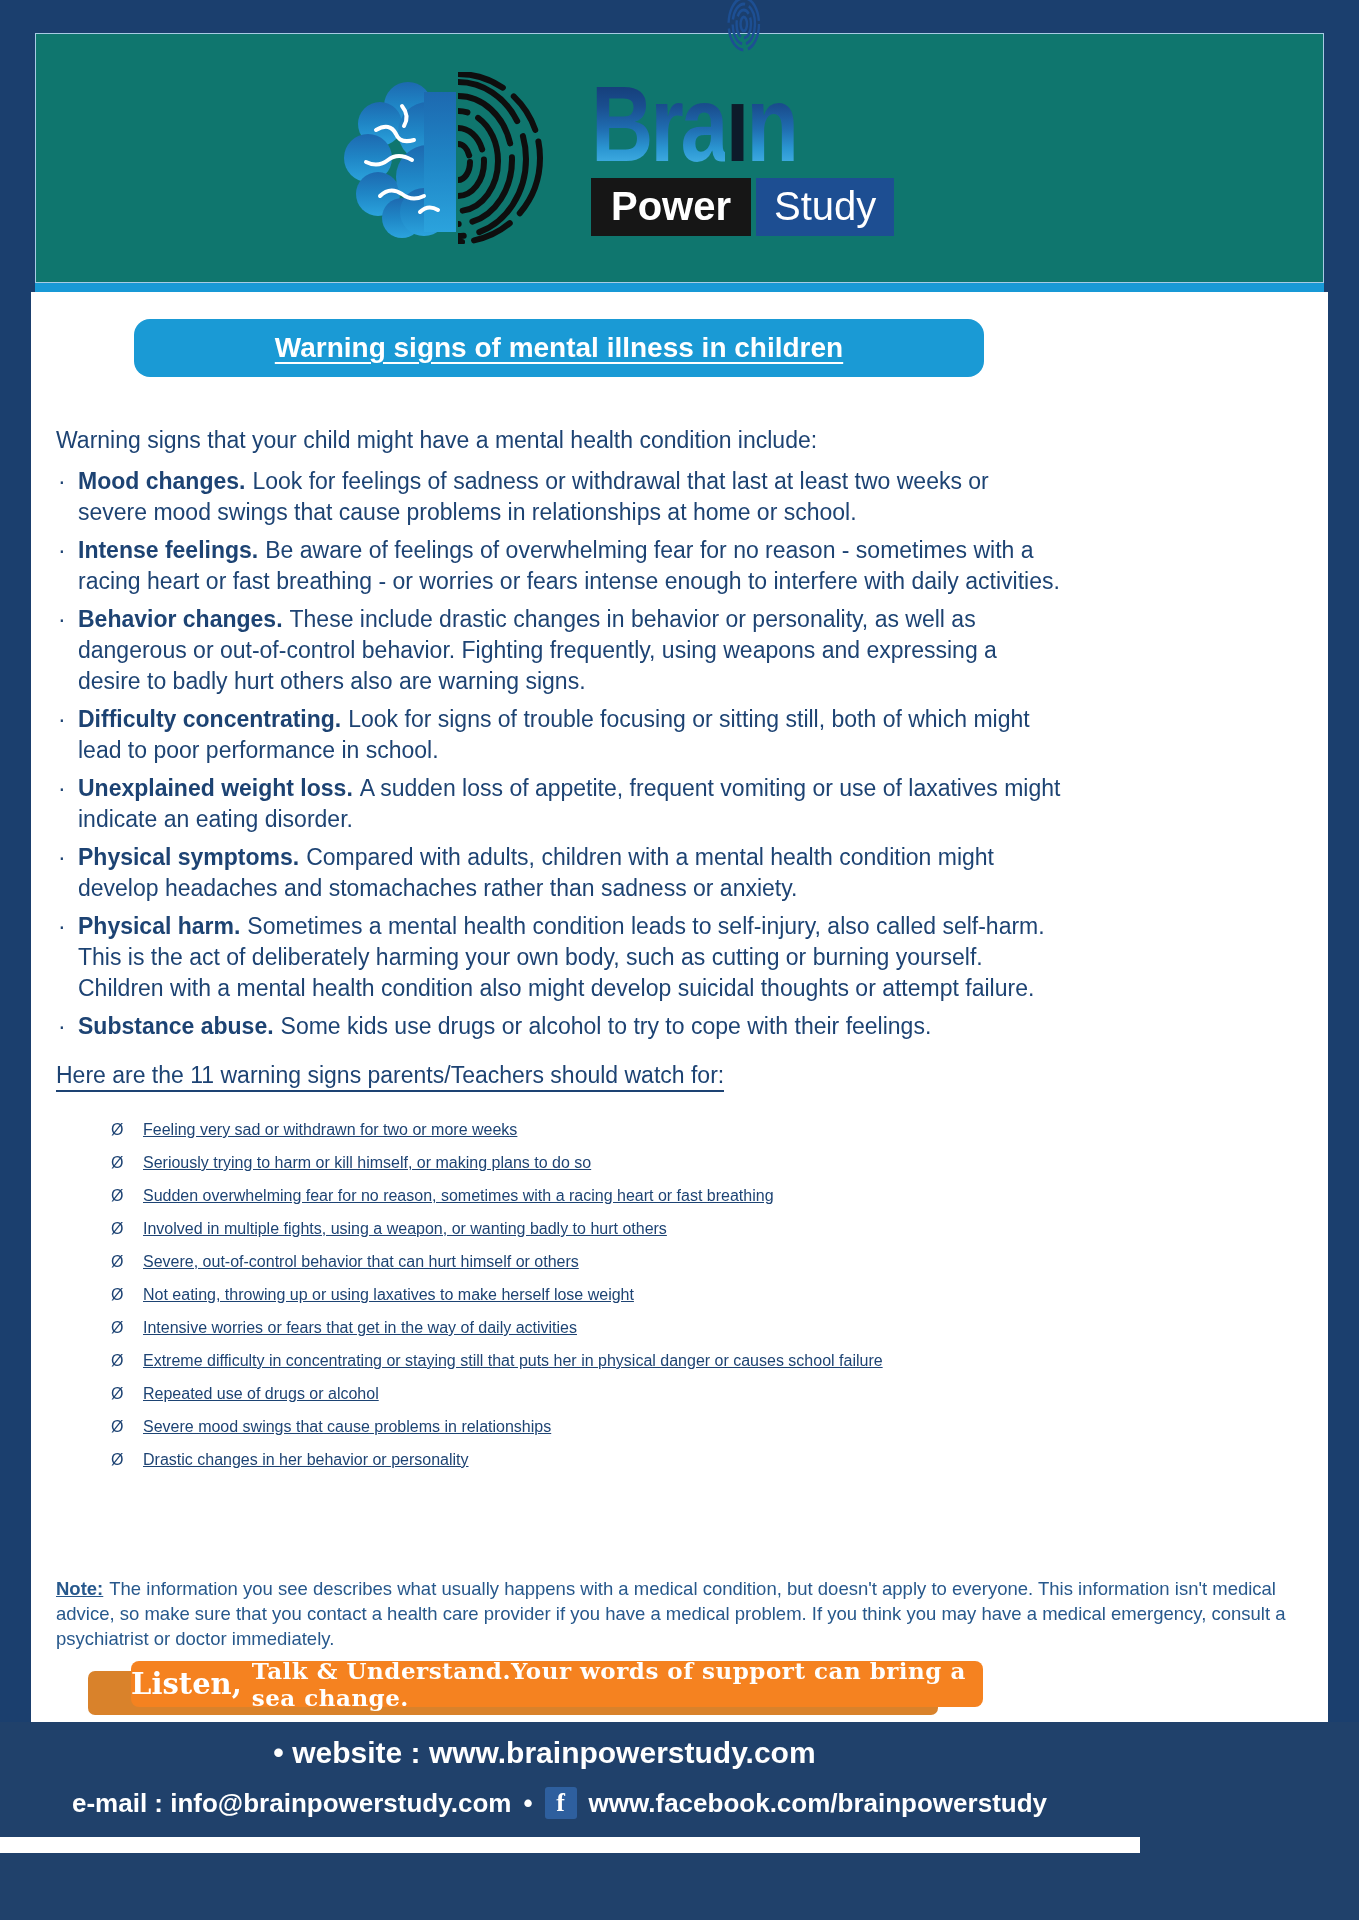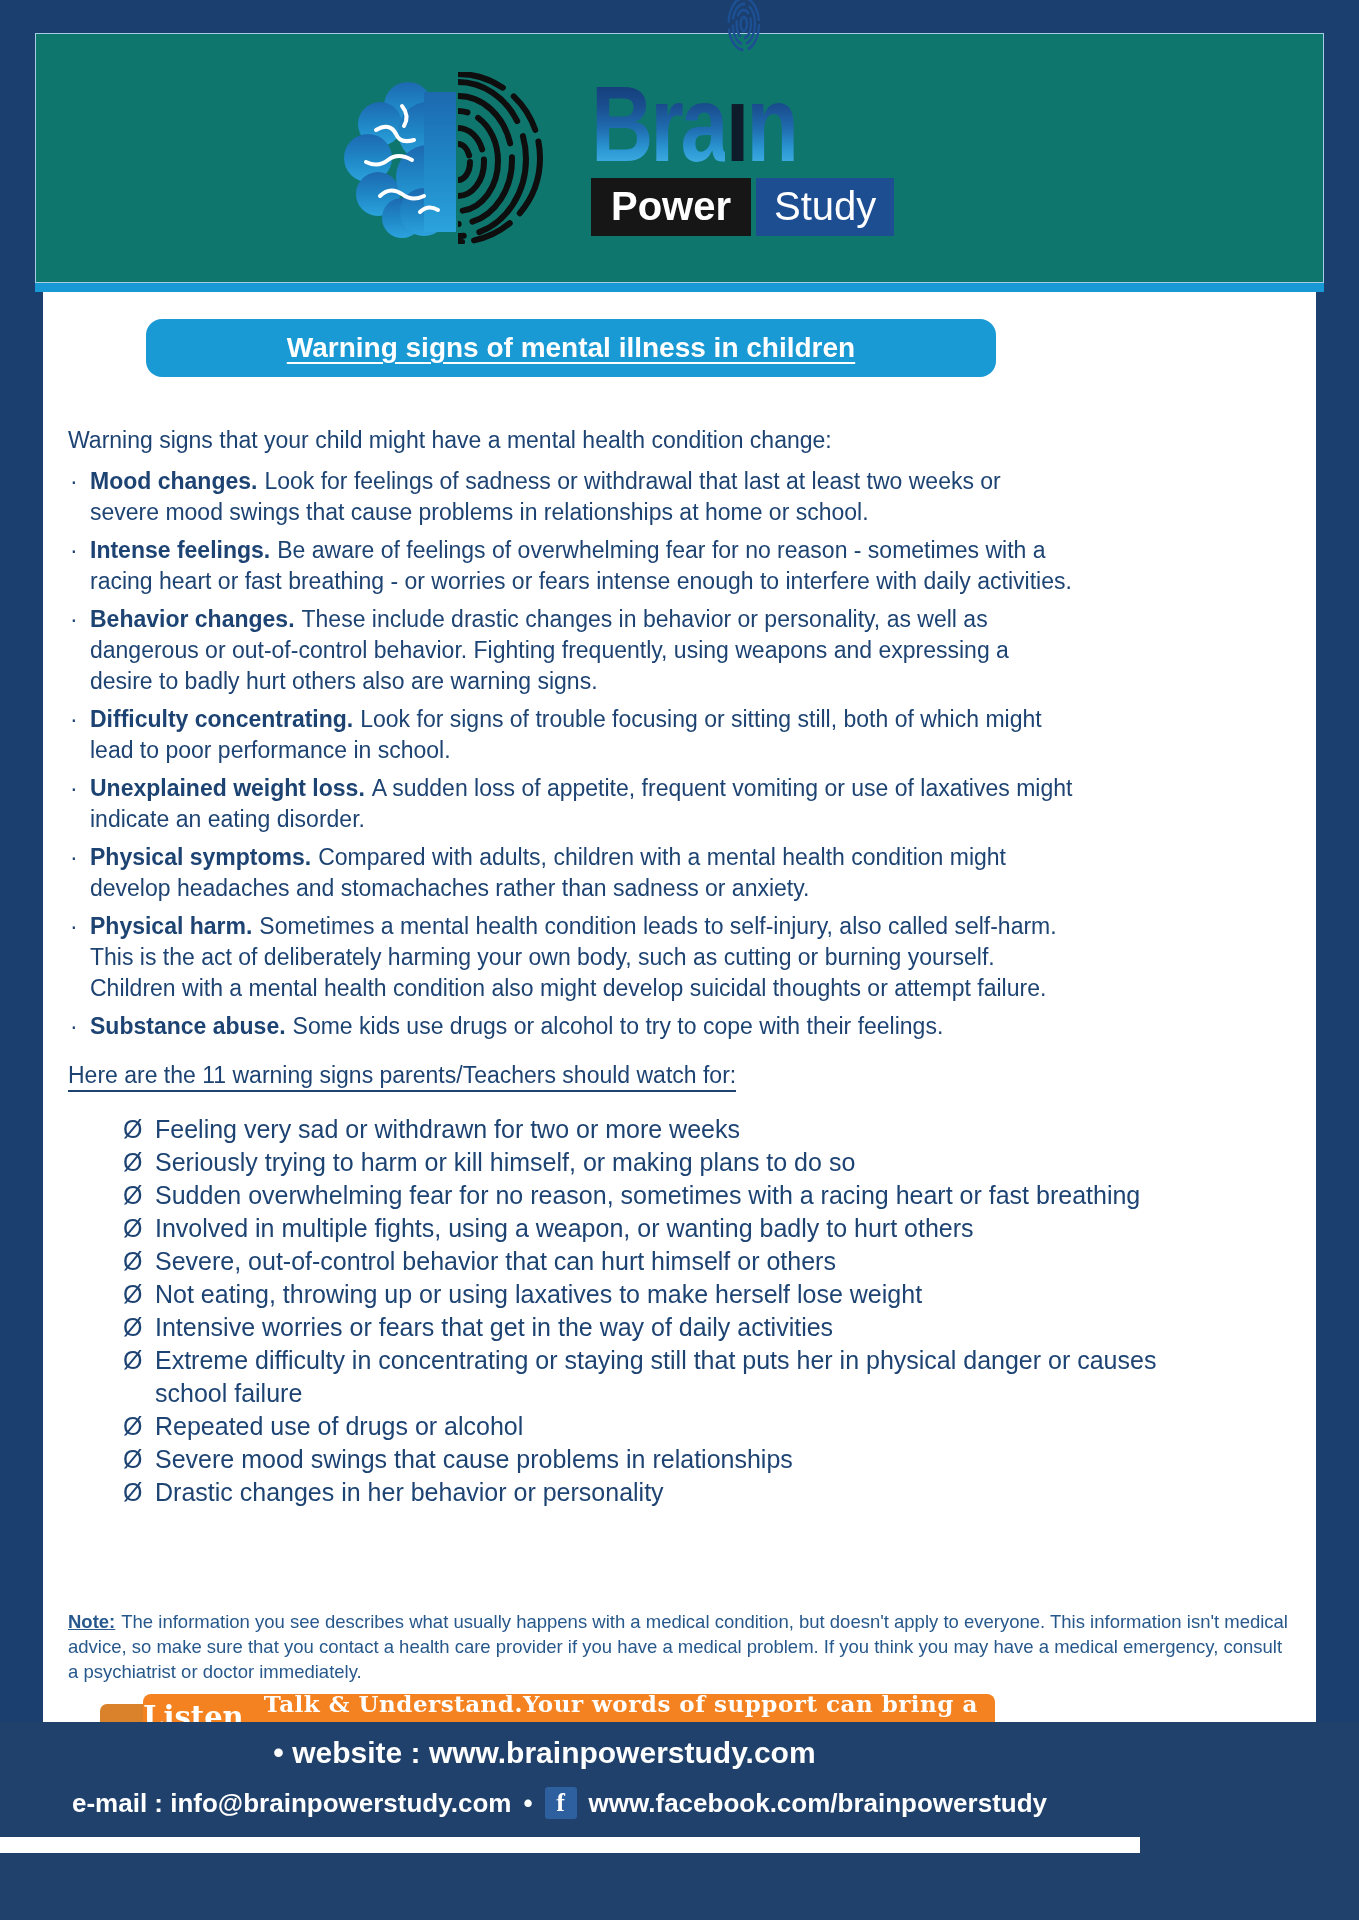--- a/index.html
+++ b/index.html
@@ -40,21 +40,21 @@
     background:#161616;color:#fff;font-weight:bold;font-size:40px;
     padding:6px 20px 7px 20px;letter-spacing:0px;
   }
   .brand-study{
     background:#1d4e92;color:#fff;font-weight:normal;font-size:40px;
     padding:6px 18px 7px 18px;margin-left:5px;
   }
   .accent-stripe{margin:0 35px;height:9px;background:#1899d6;}
   
   .body-white{
-    margin:0 43px;height:1430px;background:#ffffff;
+    margin:0 31px;height:1430px;background:#ffffff;
     box-sizing:border-box;overflow:hidden;
   }
   .title-pill{
     margin:27px 0 0 103px;width:850px;height:58px;
     background:#1a9ad5;border-radius:16px;
     display:flex;align-items:center;justify-content:center;
   }
   .title-pill span{
     color:#fff;font-weight:bold;font-size:28px;
     text-decoration:underline;text-underline-offset:5px;
@@ -63,21 +63,21 @@
   .intro{margin:0 0 10px 0;}
   .sign{margin:0 0 7px 0;padding-left:22px;position:relative;}
   .sign::before{content:"\00B7";position:absolute;left:2px;top:0;color:#1d4373;}
   .sign b{margin-right:7px;}
   .list-heading{
     margin:20px 25px 0 25px;color:#1d4373;font-size:23px;font-weight:normal;
   }
   .list-heading span{border-bottom:2px solid #1d4373;padding-bottom:2px;}
   .elevens{
     margin:24px 0 0 80px;padding:0;list-style:none;width:1040px;
-    color:#1d4373;font-size:25px;line-height:33px;
+    color:#1d4373;font-size:16px;line-height:33px;text-decoration:underline;
   }
   .elevens li{padding-left:32px;position:relative;}
   .elevens li::before{content:"\00D8";position:absolute;left:0;top:0;}
   .note{
     margin:100px 20px 0 25px;color:#27588c;font-size:18.5px;line-height:25px;
   }
   .note b{text-decoration:underline;margin-right:6px;}
   .orange-banner{
     margin:10px 0 0 100px;width:852px;height:46px;
     background:#f58220;border-radius:8px;
@@ -182,21 +182,21 @@
 
   <div class="accent-stripe"></div>
 
   <div class="body-white">
 
     <div class="title-pill">
       <span>Warning signs of mental illness in children</span>
     </div>
 
     <div class="content-block">
-      <p class="intro">Warning signs that your child might have a mental health condition change:</p>
+      <p class="intro">Warning signs that your child might have a mental health condition include:</p>
 
       <p class="sign"><b>Mood changes.</b><span>Look for feelings of sadness or withdrawal that last at least two weeks or severe mood swings that cause problems in relationships at home or school.</span></p>
       <p class="sign"><b>Intense feelings.</b><span>Be aware of feelings of overwhelming fear for no reason - sometimes with a racing heart or fast breathing - or worries or fears intense enough to interfere with daily activities.</span></p>
       <p class="sign"><b>Behavior changes.</b><span>These include drastic changes in behavior or personality, as well as dangerous or out-of-control behavior. Fighting frequently, using weapons and expressing a desire to badly hurt others also are warning signs.</span></p>
       <p class="sign"><b>Difficulty concentrating.</b><span>Look for signs of trouble focusing or sitting still, both of which might lead to poor performance in school.</span></p>
       <p class="sign"><b>Unexplained weight loss.</b><span>A sudden loss of appetite, frequent vomiting or use of laxatives might indicate an eating disorder.</span></p>
       <p class="sign"><b>Physical symptoms.</b><span>Compared with adults, children with a mental health condition might develop headaches and stomachaches rather than sadness or anxiety.</span></p>
       <p class="sign"><b>Physical harm.</b><span>Sometimes a mental health condition leads to self-injury, also called self-harm. This is the act of deliberately harming your own body, such as cutting or burning yourself. Children with a mental health condition also might develop suicidal thoughts or attempt failure.</span></p>
       <p class="sign"><b>Substance abuse.</b><span>Some kids use drugs or alcohol to try to cope with their feelings.</span></p>
     </div>

